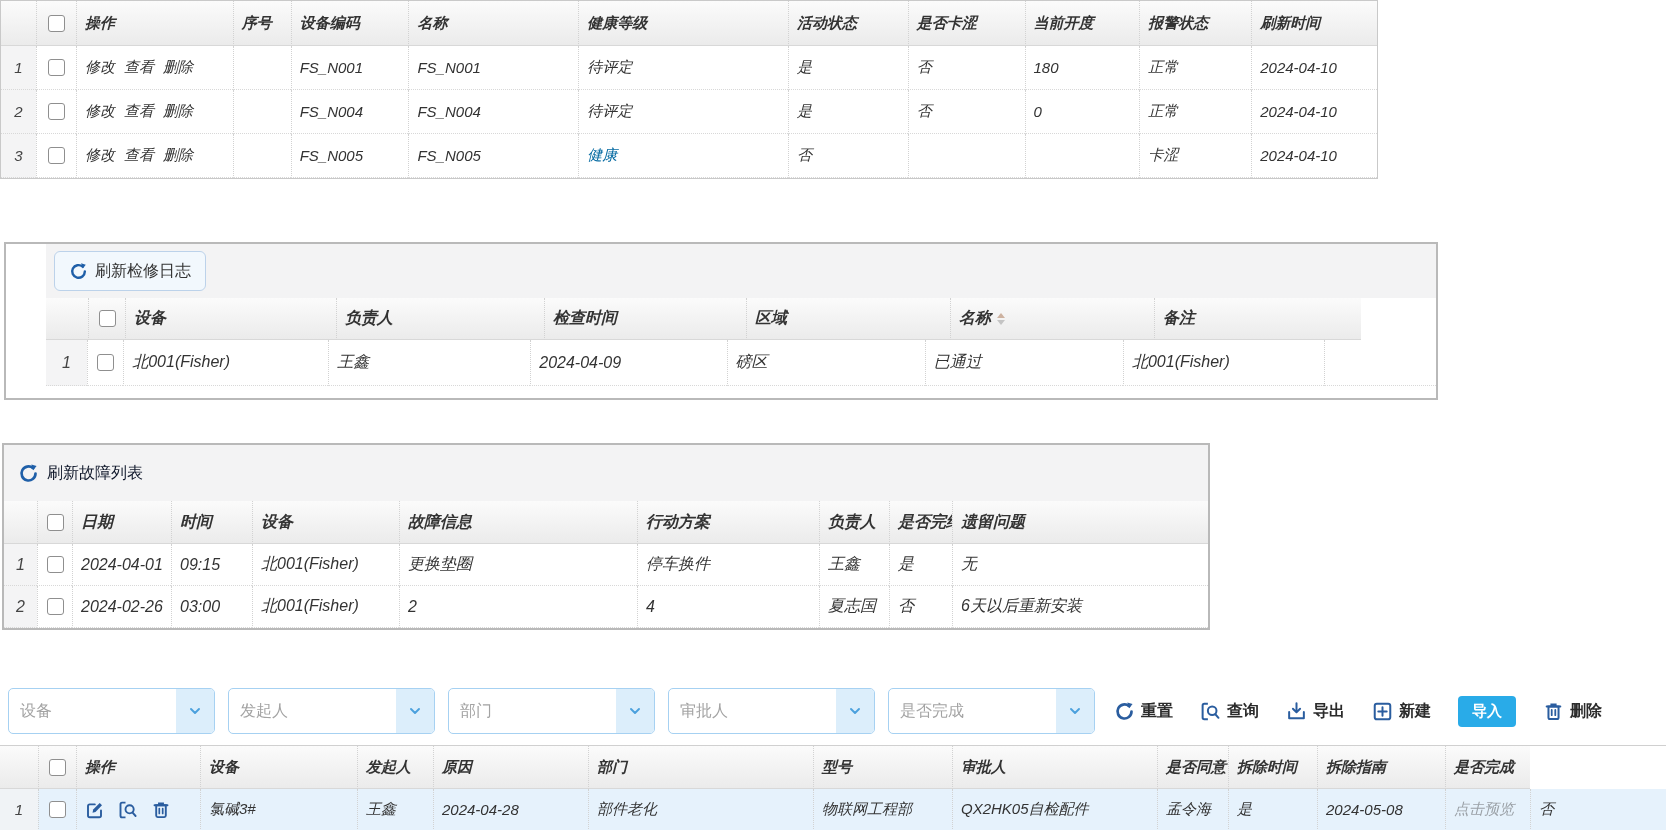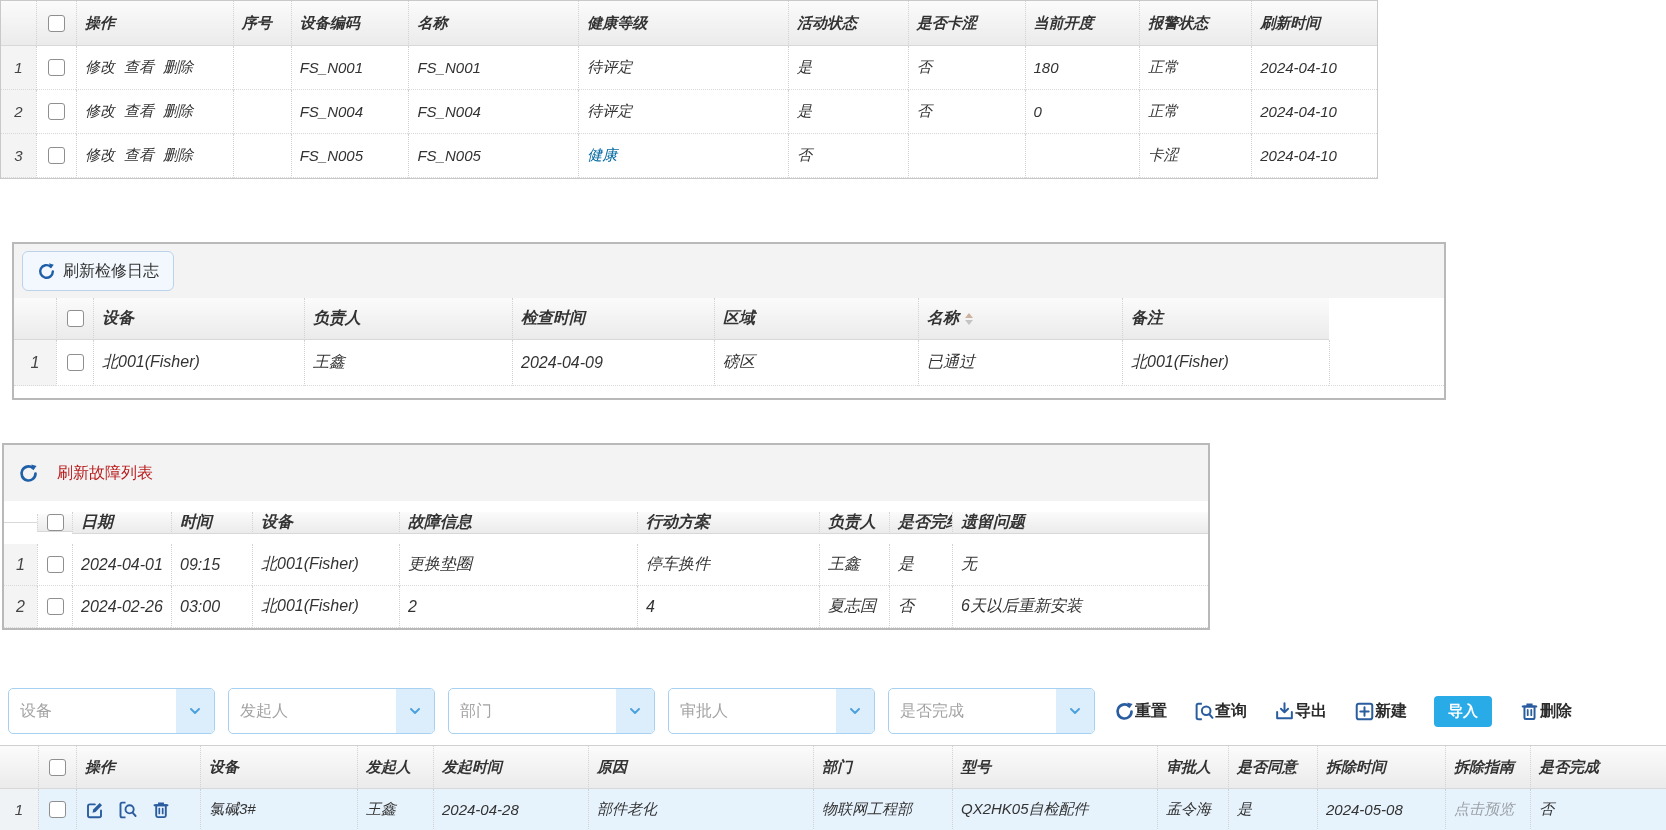--- a/index.html
+++ b/index.html
@@ -35,53 +35,53 @@
   #t1 .cell:nth-child(7){width:210px}#t1 .cell:nth-child(8){width:120px}
   #t1 .cell:nth-child(9){width:117px}#t1 .cell:nth-child(10){width:115px}
   #t1 .cell:nth-child(11){width:112px}#t1 .cell:nth-child(12){width:126px}
   
   .panel{position:absolute;border:2px solid #b9b9b9;background:#fff;box-sizing:border-box;}
   .ptoolbar{background:#f3f3f4;display:flex;align-items:center;box-sizing:border-box;}
   .refresh-btn{
     display:flex;align-items:center;gap:7px;height:38px;padding:0 14px;margin-left:8px;
     background:#f2f8fd;border:1px solid #bcd2ea;border-radius:6px;font-size:16px;color:#333;cursor:pointer;
   }
-  .refresh-plain{display:flex;align-items:center;gap:18px;margin-left:14px;font-size:16px;color:#b91c1c;cursor:pointer;}
-  #p2{top:242px;left:12px;width:1434px;height:158px;}
+  .refresh-plain{display:flex;align-items:center;gap:8px;margin-left:14px;font-size:16px;color:#0f172a;cursor:pointer;}
+  #p2{top:242px;left:4px;width:1434px;height:158px;padding-left:40px;}
   #p2 .ptoolbar{height:54px;}
   #p2 .hrow{height:42px;}
   #p2 .drow{height:46px;}
   #p2 .cell:nth-child(1){width:42px}#p2 .cell:nth-child(2){width:37px}
   #p2 .cell:nth-child(3){width:211px}#p2 .cell:nth-child(4){width:208px}
   #p2 .cell:nth-child(5){width:202px}#p2 .cell:nth-child(6){width:204px}
   #p2 .cell:nth-child(7){width:204px}#p2 .cell:nth-child(8){width:207px}
   #p2 .cell:nth-child(9){width:115px}
   #p3{top:443px;left:2px;width:1208px;height:187px;}
   #p3 .ptoolbar{height:56px;}
-  #p3 .hrow{height:43px;align-items:center;}
+  #p3 .hrow{height:43px;}
   #p3 .drow{height:42px;}
   #p3 .cell:nth-child(1){width:33px}#p3 .cell:nth-child(2){width:35px}
   #p3 .cell:nth-child(3){width:99px}#p3 .cell:nth-child(4){width:81px}
   #p3 .cell:nth-child(5){width:147px}#p3 .cell:nth-child(6){width:238px}
   #p3 .cell:nth-child(7){width:182px}#p3 .cell:nth-child(8){width:70px}
   #p3 .cell:nth-child(9){width:63px}#p3 .cell:nth-child(10){width:256px}
   .sort{display:inline-flex;flex-direction:column;margin-left:6px;gap:2px;}
   .sort i{display:block;width:0;height:0;border-left:4px solid transparent;border-right:4px solid transparent;}
   .sort .up{border-bottom:5px solid #cdb2a0;}
   .sort .dn{border-top:5px solid #c4c4c4;}
   
   #fbar{position:absolute;top:688px;left:8px;display:flex;align-items:center;}
   .sel{
     width:207px;height:46px;border:1px solid #a6d1f2;border-radius:5px;background:#fff;
     display:flex;align-items:center;justify-content:space-between;margin-right:13px;
     box-sizing:border-box;cursor:pointer;overflow:hidden;
   }
   .sel .ph{color:#a3a3a3;font-size:16px;padding-left:11px;}
   .sel .chv{width:38px;height:100%;background:#dceefb;display:flex;align-items:center;justify-content:center;}
-  .abtn{display:flex;align-items:center;margin-left:27px;cursor:pointer;}
+  .abtn{display:flex;align-items:center;gap:6px;margin-left:27px;cursor:pointer;}
   .abtn .lbl{font-size:16px;font-weight:600;color:#2b2b2b;}
   .abtn-primary{
     margin-left:27px;background:#29abe8;color:#fff;font-size:15px;font-weight:600;
     padding:6px 14px;border-radius:4px;cursor:pointer;
   }
   
   #t4{top:745px;left:0;width:1666px;border-top:1px solid #d0d0d0;}
   #t4 .hrow{height:43px;}
   #t4 .drow{height:42px;}
   #t4 .drow .cell{background:#e6f2fc;border-bottom:1px solid #cfdae4;}
@@ -383,21 +383,20 @@
 
 <div class="tbl" id="t4">
   <div class="trow hrow">
     <div class="cell rownum"></div>
     <div class="cell cbcell">
         <span class="cb"></span>
       </div>
     <div class="cell">操作</div>
     <div class="cell">设备</div>
     <div class="cell">发起人</div>
-    <div class="cell">发起时间</div>
     <div class="cell">原因</div>
     <div class="cell">部门</div>
     <div class="cell">型号</div>
     <div class="cell">审批人</div>
     <div class="cell">是否同意</div>
     <div class="cell">拆除时间</div>
     <div class="cell">拆除指南</div>
     <div class="cell">是否完成</div>
   </div>
   <div class="trow drow">

